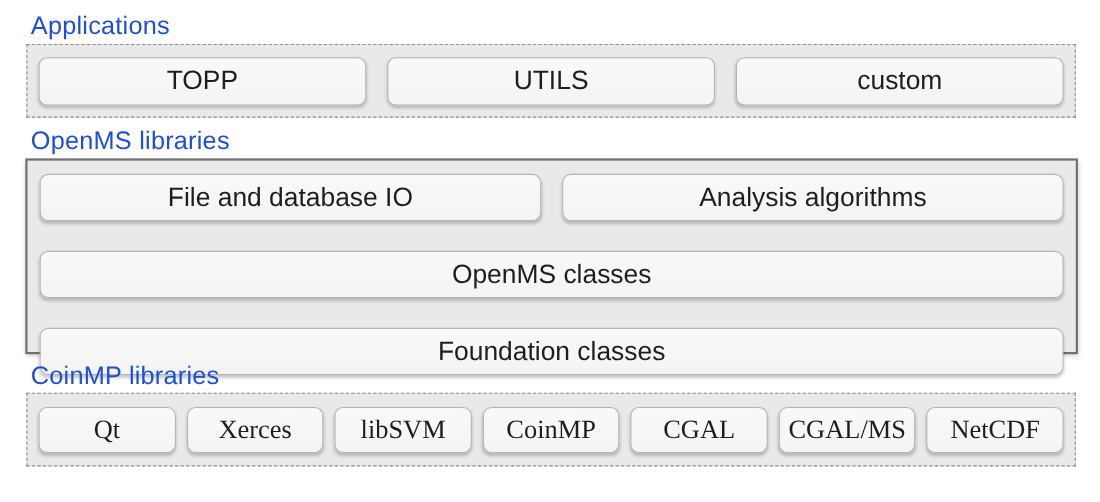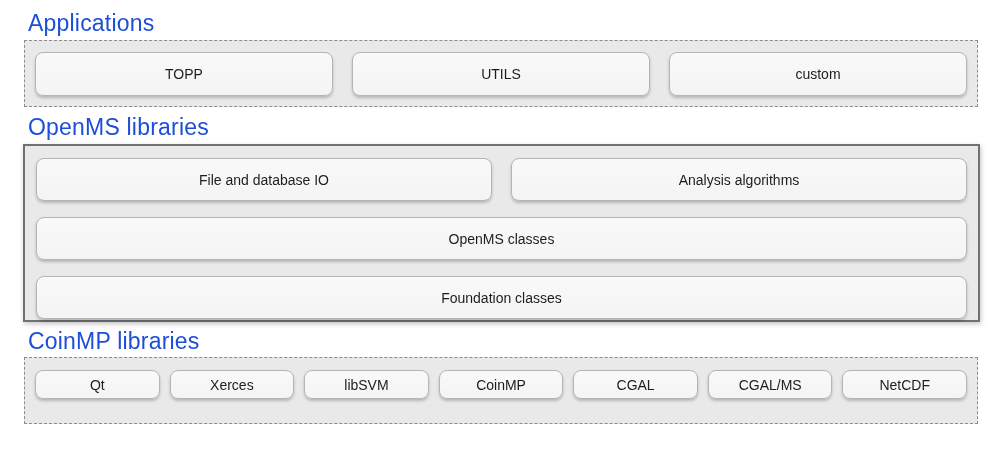--- a/index.html
+++ b/index.html
@@ -37,45 +37,45 @@
     border: 2.5px solid #717174;
     box-shadow: 1px 2px 5px rgba(0,0,0,0.22);
   }
 
   #box-applications {
     left: 24px; top: 40px; width: 954px; height: 67px;
     display: flex; gap: 19px; padding: 11px 10px;
   }
   #box-framework {
     left: 23px; top: 144px; width: 957px; height: 178px;
-    display: flex; flex-direction: column; gap: 16px;
+    display: flex; flex-direction: column; gap: 27px;
     padding: 12px 11px 10px 11px;
   }
   #box-contrib {
     left: 24px; top: 357px; width: 954px; height: 67px;
     display: flex; gap: 10px; padding: 12px 10px 13px 10px;
   }
   .fw-row { display: flex; gap: 19px; height: 43px; }
 
   .node {
     flex: 1;
     display: flex; align-items: center; justify-content: center;
     background: linear-gradient(180deg, #f9f9fa 0%, #f4f4f5 100%);
     border: 1px solid #b5b5b9;
     border-radius: 8px;
     box-shadow: 0 2px 3px rgba(0,0,0,0.22);
-    font-size: 14px;
+    font-size: 24px;
     color: #1d1d1d;
     white-space: nowrap;
     overflow: hidden;
   }
   #box-applications .node { height: 44px; }
   .fw-row .node { height: 43px; }
   .node.full { height: 43px; flex: none; width: 100%; }
-  #box-contrib .node { height: 29px; }
+  #box-contrib .node { height: 42px; font-family: Liberation Serif, serif; }
 </style>
 </head>
 <body>
 
 <div class="diagram">
 
   <div class="layer-label" id="label-applications">Applications</div>
   <div class="container dashed" id="box-applications">
     <div class="node">TOPP</div>
     <div class="node">UTILS</div>

